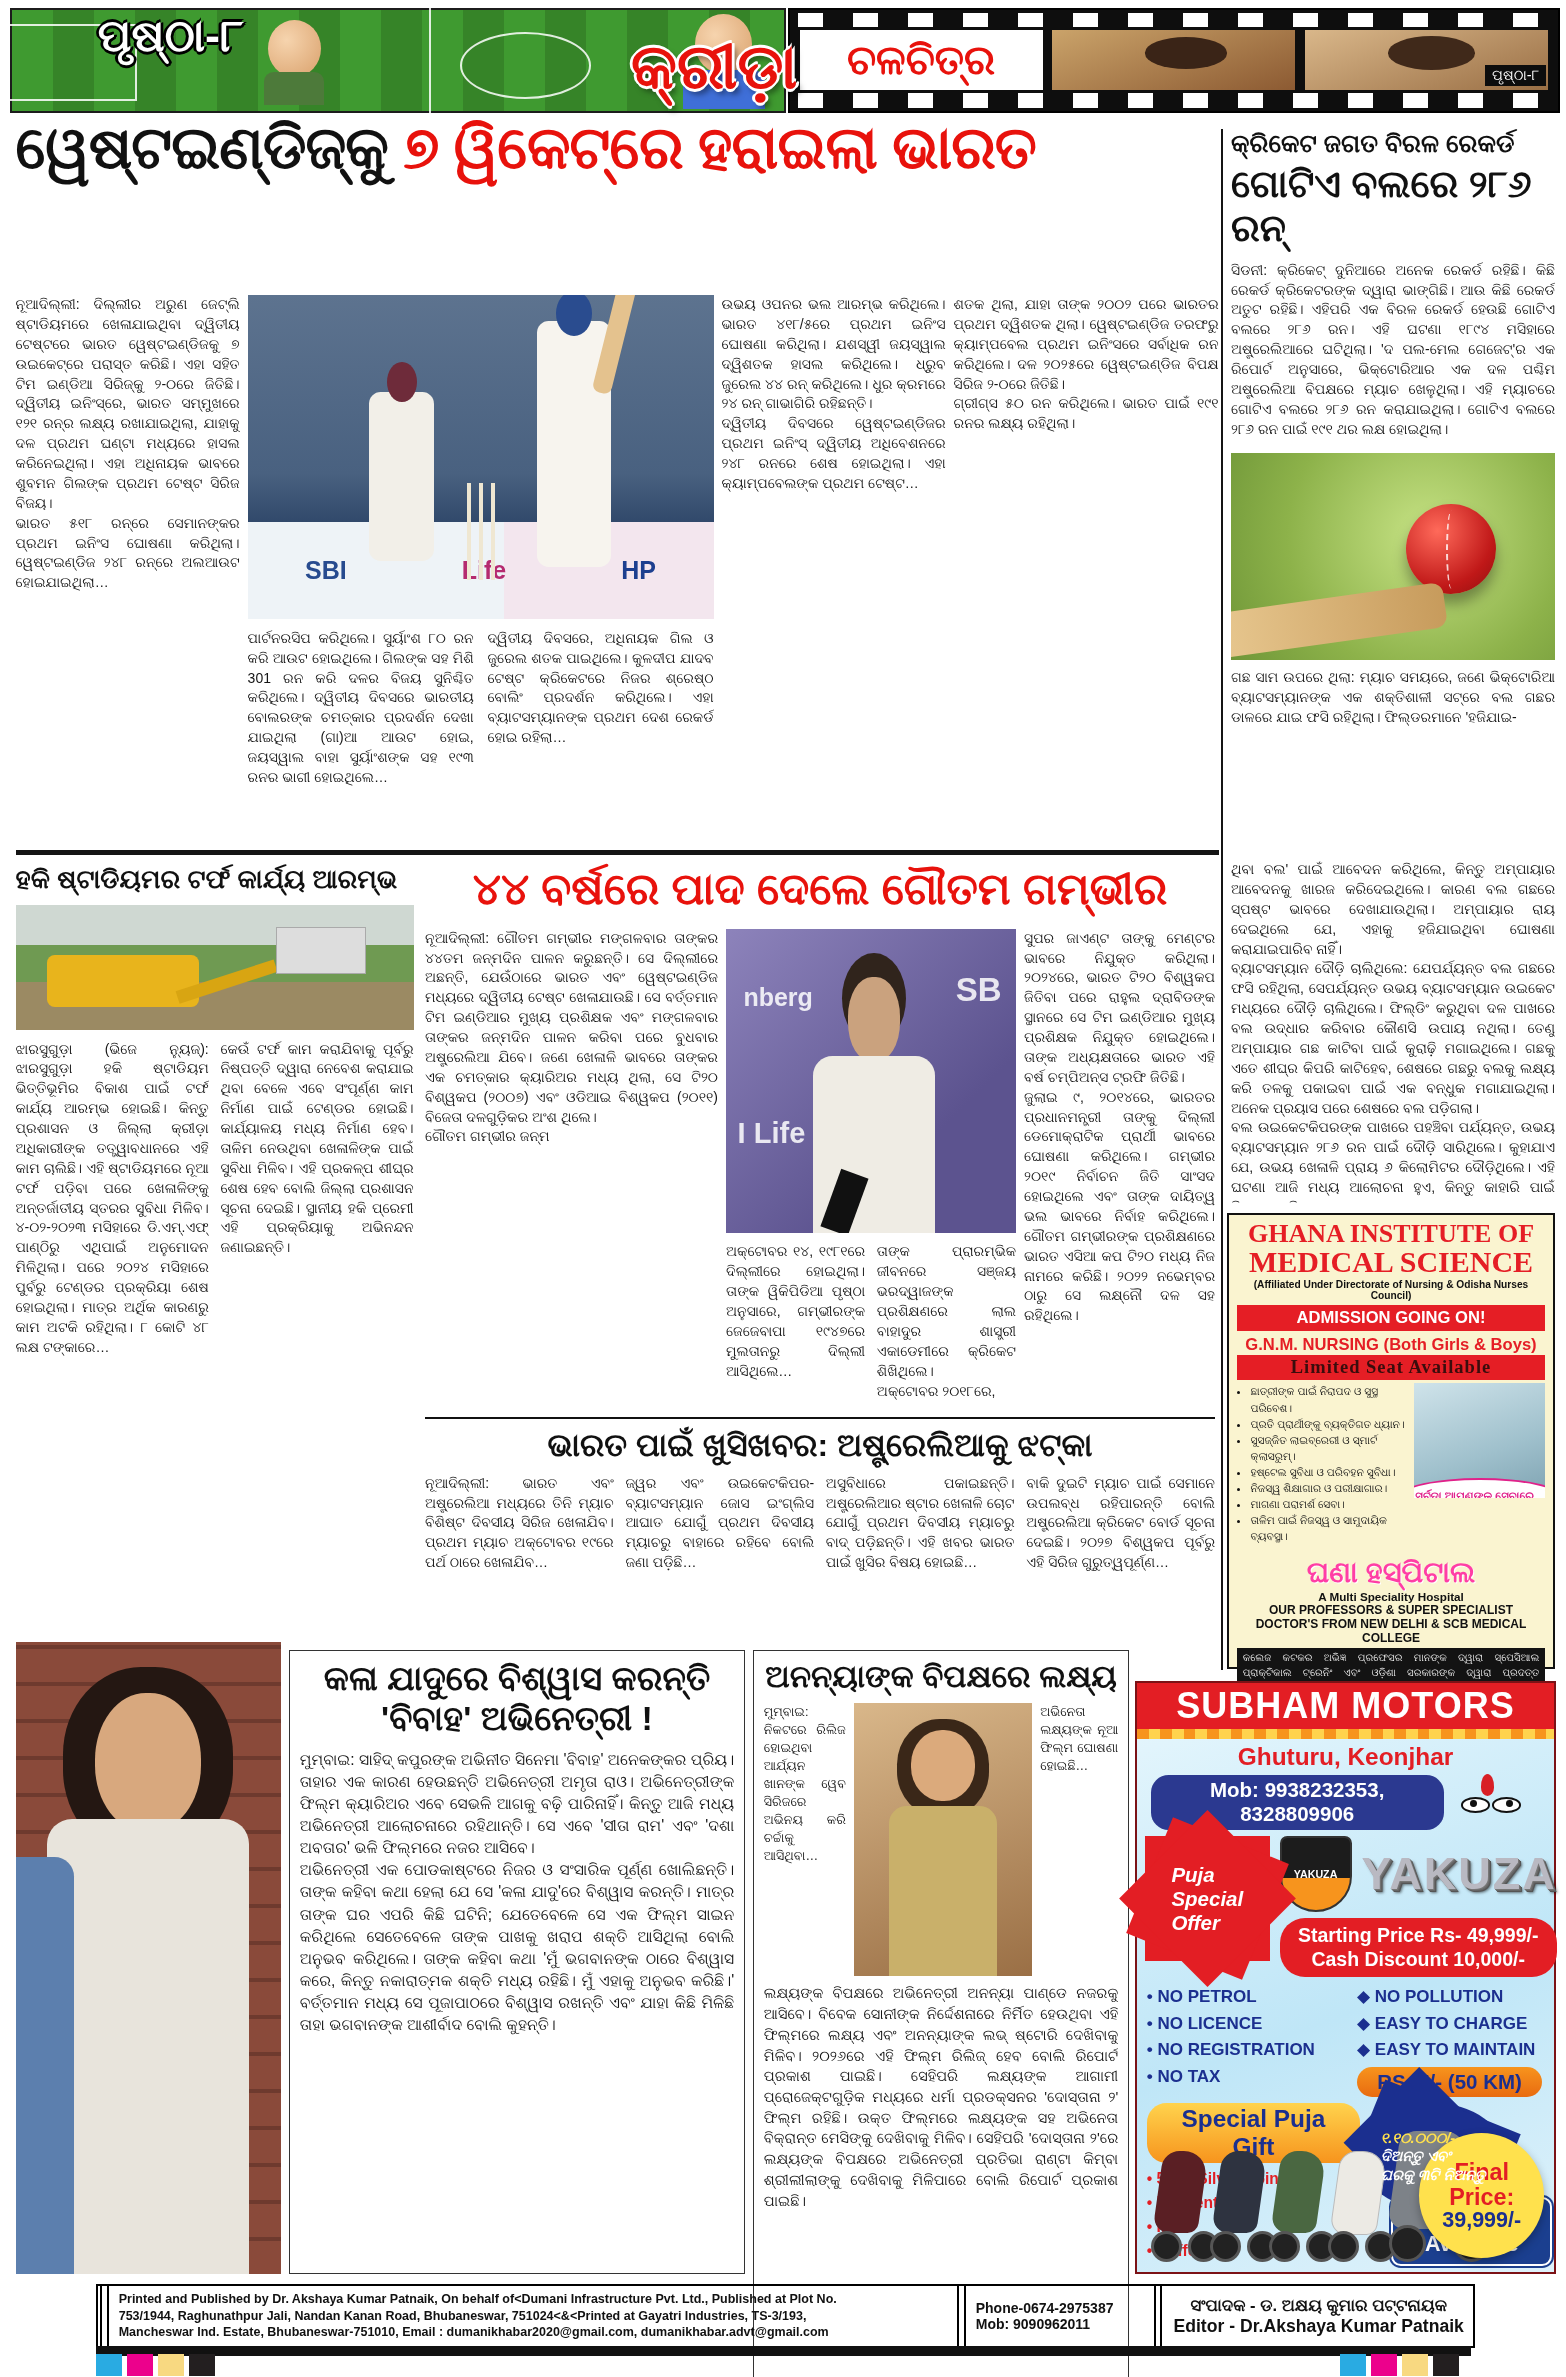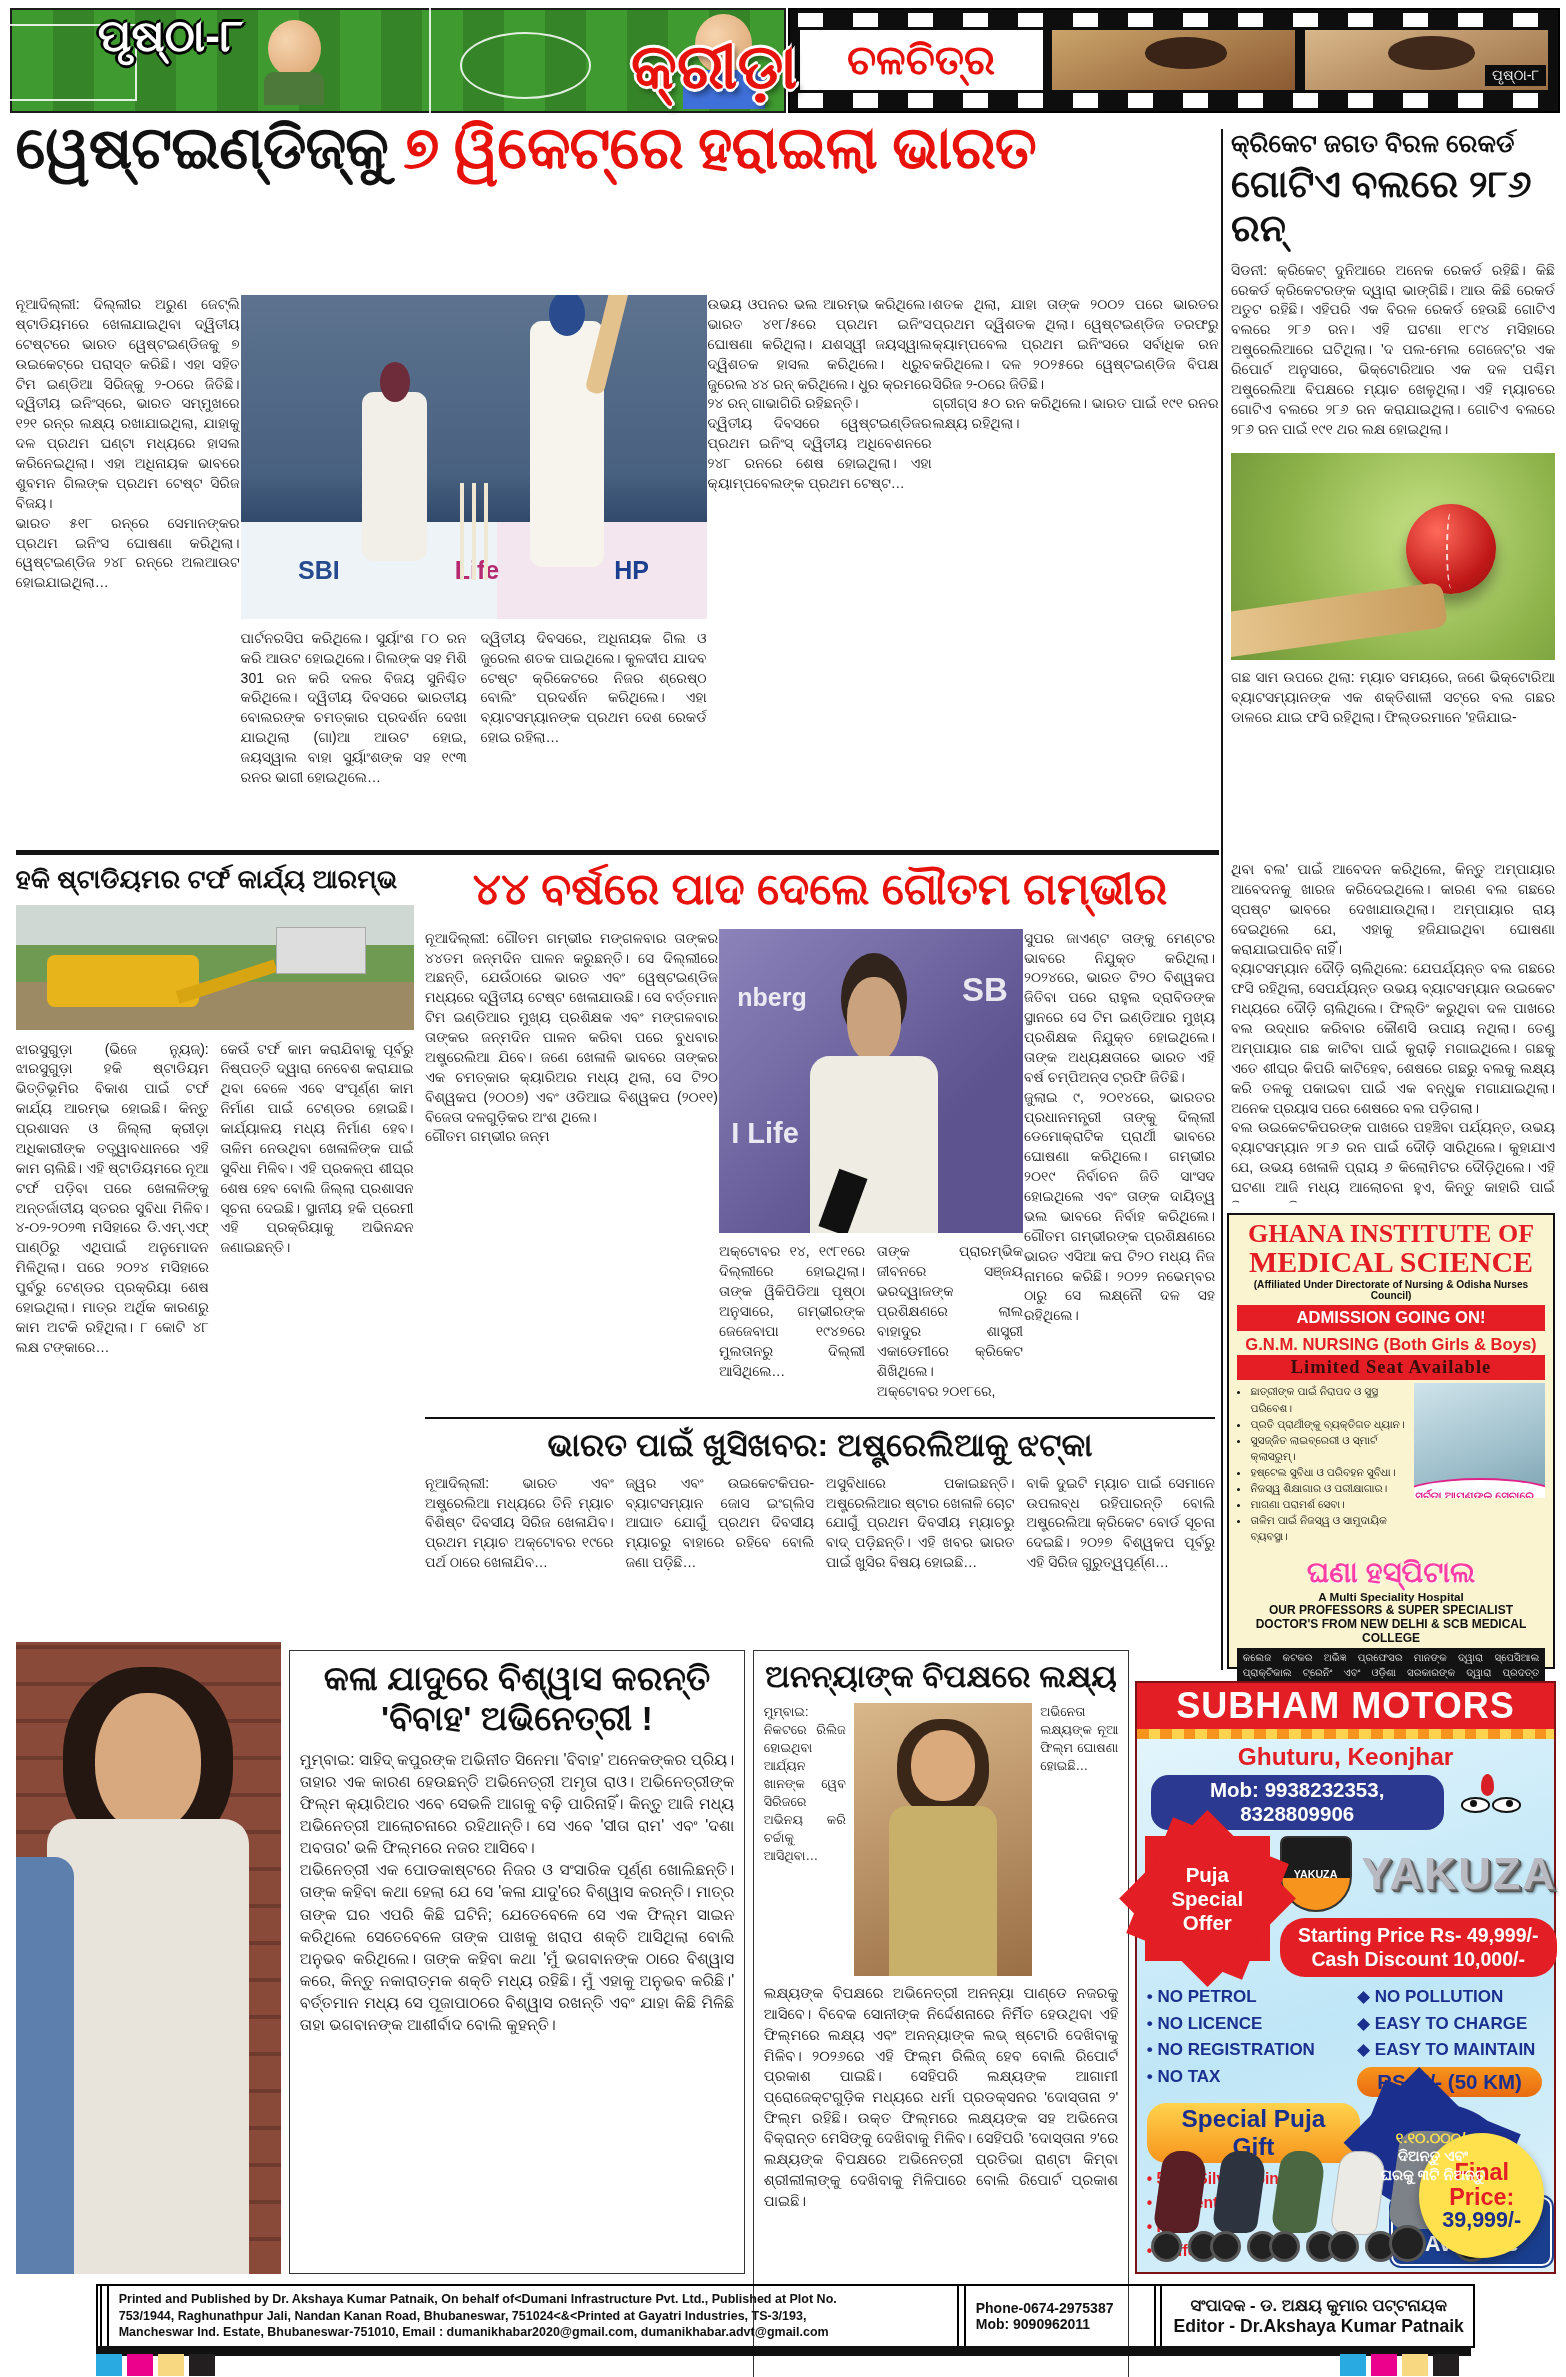--- a/index.html
+++ b/index.html
@@ -46,40 +46,40 @@
   .bat{position:absolute;background:linear-gradient(90deg,#e8c890,#c79b5c);border-radius:11.7px;}
   .ph-press{background:linear-gradient(135deg,#8d83bb,#5c538f 70%);}
   .presstxt{position:absolute;color:rgba(255,255,255,.85);font-weight:bold;}
   .ph-brick{background:repeating-linear-gradient(0deg,#8a4a3a 0 33px,#6e3a2e 33px 37px);}
   .ph-warm{background:linear-gradient(160deg,#caa36a,#8c5a32);}
   .ph-gold{background:linear-gradient(160deg,#d9b78a,#9a6f45);}
   .ph-students{background:linear-gradient(160deg,#cfe3ea,#9fc0cc 60%,#7fa3b2);}
   
   .h-black{font-weight:bold;color:#111;}
   .h-red{font-weight:bold;color:#e8120c;}
-  .cols{display:flex;gap:1px;}
+  .cols{display:flex;gap:8px;}
   
   .ghana{border:2.9px solid #111;background:#faf4d0;padding:5.9px 7.8px;box-sizing:border-box;}
   .g-title{font-family:"Liberation Serif","DejaVu Serif",serif;font-weight:bold;color:#e51e25;text-align:center;line-height:1.02;}
   .g-bar{background:#e51e25;color:#fff;font-weight:bold;text-align:center;padding:2.9px 0;margin:3.9px 0;font-size:16.6px;}
   .g-seat{background:#e51e25;color:#3a0d0d;font-weight:bold;text-align:center;font-size:18.5px;letter-spacing:1px;padding:2px 0;margin-bottom:3.9px;font-family:"Liberation Serif","DejaVu Serif",serif;}
   .g-bullets{font-size:10.7px;line-height:1.5;margin:0;padding-left:13.7px;}
   .g-burst{position:absolute;left:50%;transform:translateX(-50%);bottom:-9.8px;background:#fff;border-radius:50%;
       padding:4.9px 9.8px;color:#e0218a;font-weight:bold;font-size:11.7px;box-shadow:0 0 0 3.9px #fff,0 0 0 5.9px #e0218a;white-space:nowrap;}
   .g-hosp{color:#ff3ea5;font-weight:bold;font-size:29px;text-align:center;text-shadow:1px 1px 0 #fff;margin-top:11.7px;}
   .g-black{background:#131313;color:#e8e8e8;font-size:10.2px;text-align:justify;padding:3.9px 5.9px;line-height:1.45;}
   .g-addr{background:#e51e25;color:#3a0000;font-weight:bold;text-align:center;font-size:13px;line-height:1.3;padding:2.9px 2px;}
   
   .subham{border:2px solid #7c1216;background:linear-gradient(160deg,#e8f7fd,#bfe6f7 55%,#dff2fb);box-sizing:border-box;}
   .s-head{background:#e31e24;color:#fff;font-weight:bold;font-size:36px;text-align:center;letter-spacing:1px;padding:2px 0;}
   .s-zig{height:9.8px;background:repeating-linear-gradient(90deg,#f7941d 0 11.7px,#ffd34d 11.7px 23.4px);}
   .s-place{color:#e31e24;font-weight:bold;font-size:24.4px;text-align:center;margin-top:3.9px;}
   .s-mob{background:#2b3990;color:#fff;font-weight:bold;font-size:20.5px;text-align:center;border-radius:17.6px;
       width:293px;margin:3.9px 0 0 13.7px;padding:3.9px 0;}
-  .burst{position:relative;display:flex;align-items:center;justify-content:center;text-align:center;}
+  .burst{position:relative;display:flex;align-items:center;justify-content:center;font-style:italic;}
   .burst:before,.burst:after{content:"";position:absolute;inset:0;background:inherit;z-index:0;}
   .burst:before{transform:rotate(22deg);}
   .burst:after{transform:rotate(45deg);}
   .burst>span{position:relative;z-index:2;}
   .s-price{background:#e31e24;color:#fff;font-weight:bold;font-size:19.5px;text-align:center;border-radius:25px;padding:4.9px 9.8px;line-height:1.25;}
   .s-pt{color:#1b2f8f;font-weight:bold;font-size:17px;line-height:1.55;}
   .s-rate{background:linear-gradient(180deg,#f7941d,#e86b10);color:#1b2f8f;font-weight:bold;font-size:20.5px;border-radius:19.5px;text-align:center;padding:2.9px 0;}
   .s-gift{background:linear-gradient(180deg,#ffd34d,#f7941d);color:#1b2f8f;font-weight:bold;font-size:24.4px;border-radius:19.5px;text-align:center;padding:2px 13.7px;display:inline-block;}
   .s-giftlist{color:#e31e24;font-weight:bold;font-size:15.6px;line-height:1.55;}
   .s-fin{background:#1b3f8f;color:#fff;font-weight:bold;font-size:21.5px;text-align:center;border-radius:9.8px;padding:7.8px 9.8px;line-height:1.15;border:2px solid #fff;box-shadow:0 0 0 2px #1b3f8f;}

